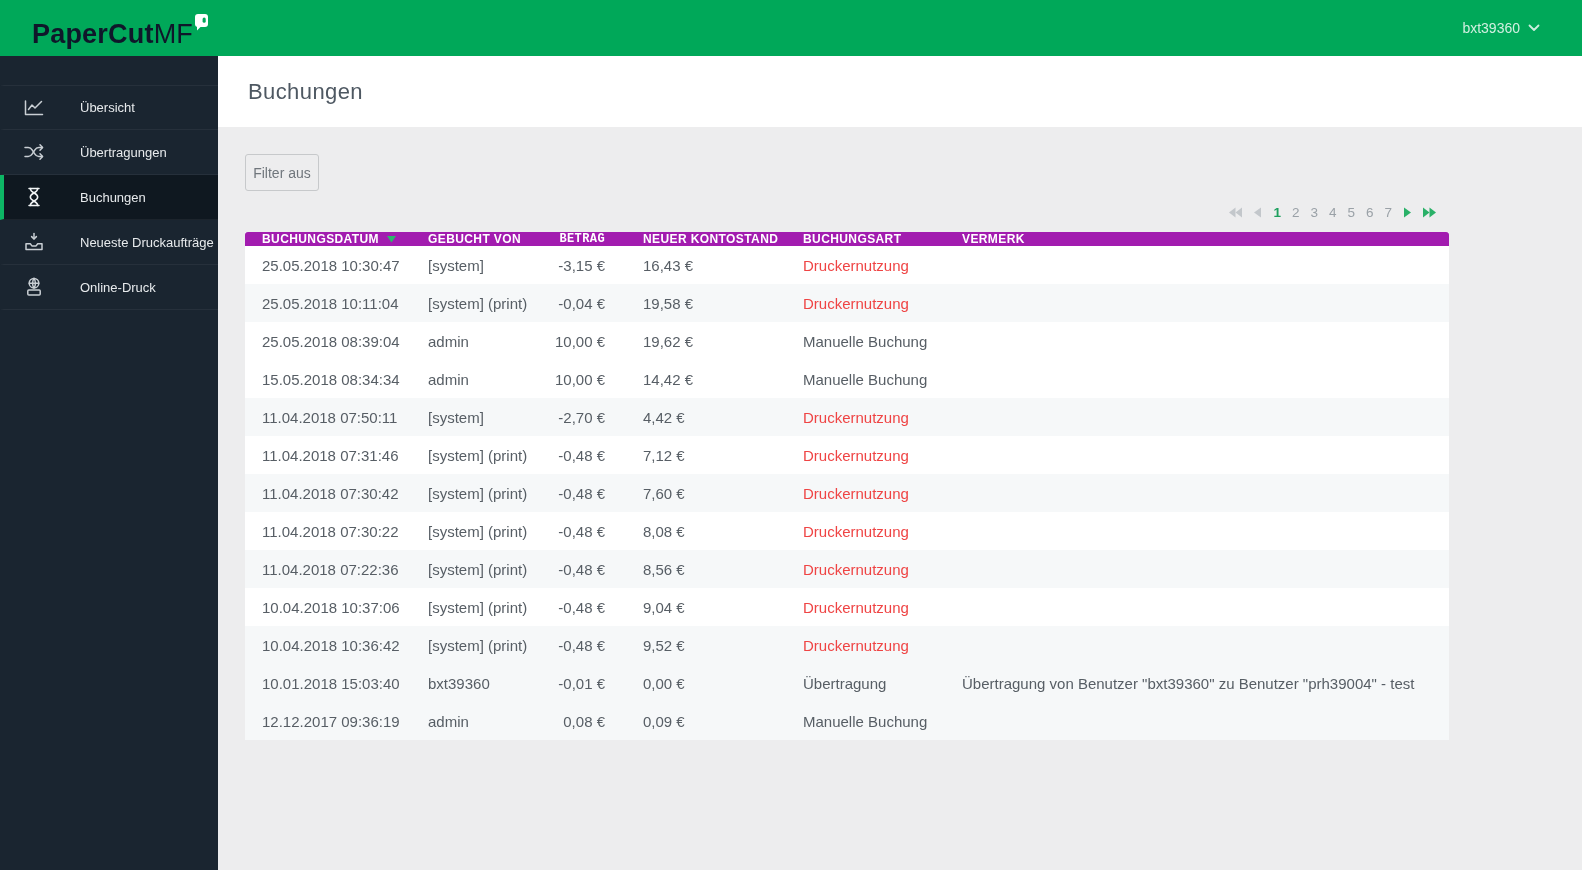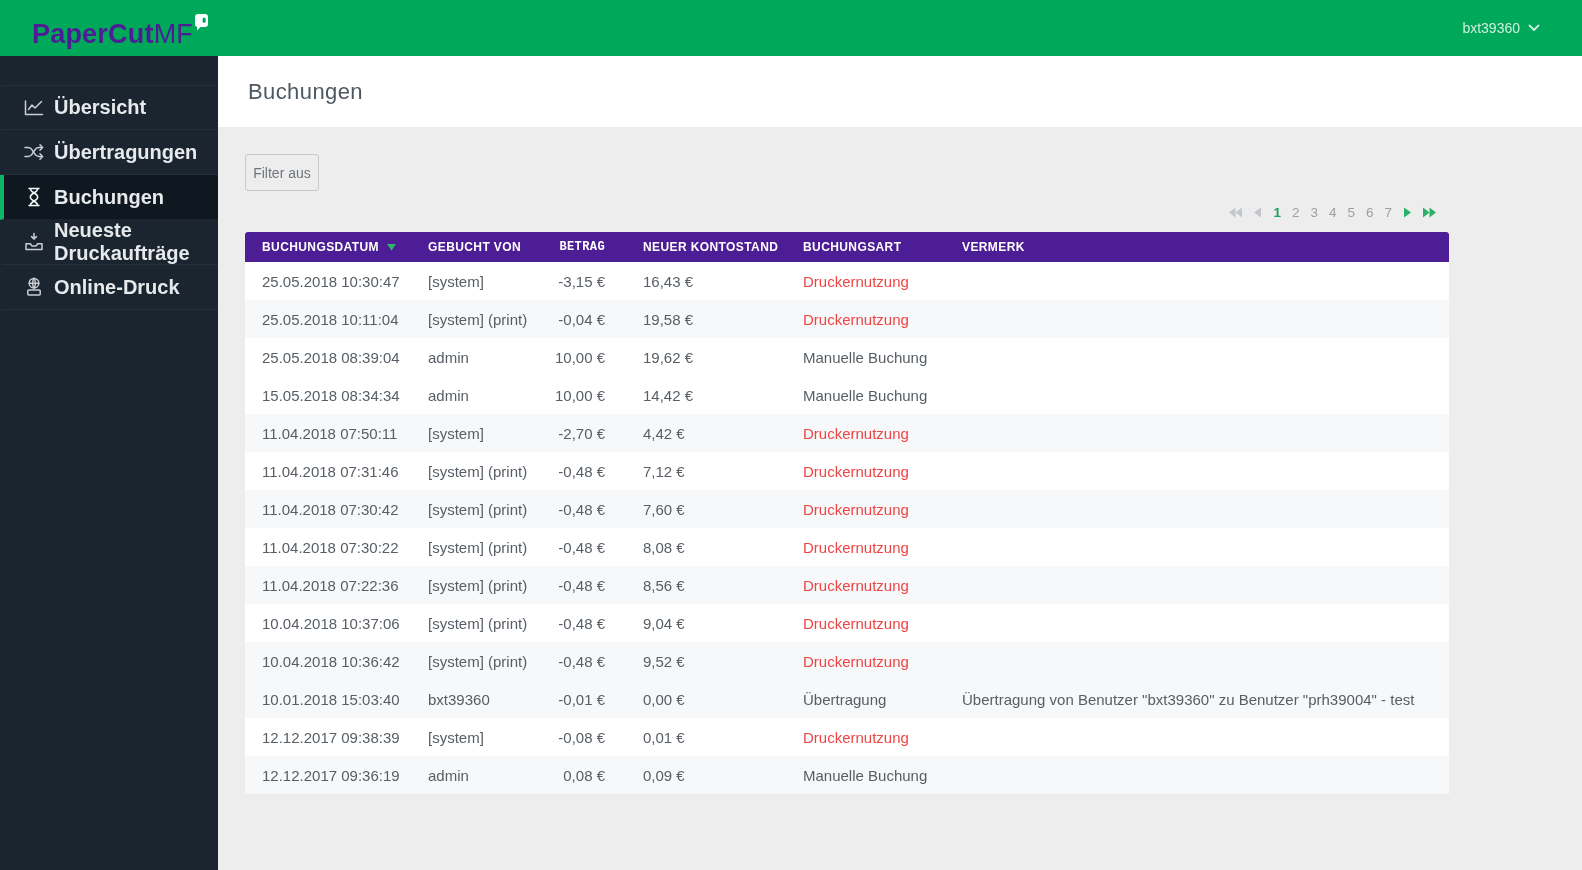--- a/index.html
+++ b/index.html
@@ -2,34 +2,34 @@
 <html><head>
 <meta charset="utf-8">
 <style>
   * { margin:0; padding:0; box-sizing:border-box; }
   html,body { width:1582px; height:870px; overflow:hidden;
     font-family:"Liberation Sans","DejaVu Sans",sans-serif; background:#ededee; }
 
   
   .topbar { height:56px; background:#00a859; display:flex; align-items:center;
     justify-content:space-between; padding:0 42px 0 32px; }
-  .logo { display:flex; align-items:flex-start; color:#4c1d95; font-size:27px; line-height:1;
+  .logo { display:flex; align-items:flex-start; color:#0f172a; font-size:27px; line-height:1;
     letter-spacing:.2px; padding-top:13px; }
   .logo-bold { font-weight:700; }
   .logo-light { font-weight:400; }
   .logo-bubble { margin:-7px 0 0 1px; }
   .user-menu { display:flex; align-items:center; gap:8px; color:rgba(255,255,255,.82);
     font-size:14px; cursor:pointer; }
 
   
   .shell { display:flex; height:814px; }
   .sidebar { width:218px; flex:none; background:#1a2530; padding-top:29px; }
-  .side-item { height:45px; display:flex; align-items:center; gap:8px;
+  .side-item { height:45px; display:flex; align-items:center; gap:34px;
     padding-left:18px; border-left:4px solid transparent; cursor:pointer;
-    color:#e7eaec; font-size:20px; border-bottom:1px solid rgba(255,255,255,.055);font-weight:bold; }
+    color:#e7eaec; font-size:13px; border-bottom:1px solid rgba(255,255,255,.055); }
   .side-item:first-child { border-top:1px solid rgba(255,255,255,.055); }
   .side-item.active { background:#0f1820; border-left-color:#0db665; }
   .side-icon { width:24px; height:24px; flex:none; display:flex; align-items:center; justify-content:center; }
   .side-icon svg { width:24px; height:24px; stroke:#c9cfd4; stroke-width:1.5; fill:none;
     stroke-linecap:round; stroke-linejoin:round; }
   .side-item.active .side-icon svg { stroke:#f2f5f6; }
 
   .main { flex:1; display:flex; flex-direction:column; }
   .title-band { height:71px; background:#fff; display:flex; align-items:center; padding-left:30px; }
   .page-title { font-size:22px; font-weight:500; color:#4e5862; letter-spacing:.4px; }
@@ -44,21 +44,21 @@
     justify-content:flex-end; align-items:center; gap:11px; padding-right:12px; }
   .pg-btn { display:flex; align-items:center; cursor:pointer; }
   .pg-btn svg { display:block; }
   .pg-btn.disabled { color:#c3c7cb; cursor:default; }
   .pg-btn.enabled { color:#2ab168; }
   .page-number { font-size:13.5px; color:#9aa1a7; cursor:pointer; }
   .page-number.current { color:#1ea05e; font-weight:700; cursor:default; }
 
   
   table { width:1204px; border-collapse:collapse; table-layout:fixed; background:#fff; }
-  thead th { background:#4c1d95; color:#fff; height:30px; font-size:12px; font-weight:700;
+  thead th { background:#a21caf; color:#fff; height:14px; font-size:12px; font-weight:700;
     letter-spacing:.4px; text-align:left; padding-left:16px; white-space:nowrap; }
   thead th:first-child { padding-left:17px; border-radius:3px 0 0 0; }
   thead th:last-child { border-radius:0 3px 0 0;margin-top:48px; }
   thead th.amount { text-align:right; padding-right:22px; padding-left:0; }
   .sort-icon { display:inline-block; margin-left:8px; }
   tbody td { height:38px; font-size:15px; color:#575e65; padding-left:16px; white-space:nowrap;
     overflow:hidden; }
   tbody td:first-child { padding-left:17px; }
   tbody tr.alt { background:#f6f8f9; }
   td.amount { text-align:right; padding-right:22px; padding-left:0; }
@@ -280,28 +280,20 @@
               <td></td>
             </tr>
             <tr class="alt">
               <td>10.01.2018 15:03:40</td>
               <td>bxt39360</td>
               <td class="amount">-0,01 €</td>
               <td>0,00 €</td>
               <td>Übertragung</td>
               <td>Übertragung von Benutzer "bxt39360" zu Benutzer "prh39004" - test</td>
             </tr>
-            <tr class="">
-              <td>12.12.2017 09:38:39</td>
-              <td>[system]</td>
-              <td class="amount">-0,08 €</td>
-              <td>0,01 €</td>
-              <td class="type-link">Druckernutzung</td>
-              <td></td>
-            </tr>
             <tr class="alt">
               <td>12.12.2017 09:36:19</td>
               <td>admin</td>
               <td class="amount">0,08 €</td>
               <td>0,09 €</td>
               <td>Manuelle Buchung</td>
               <td></td>
             </tr>
           </tbody>
       </table>

